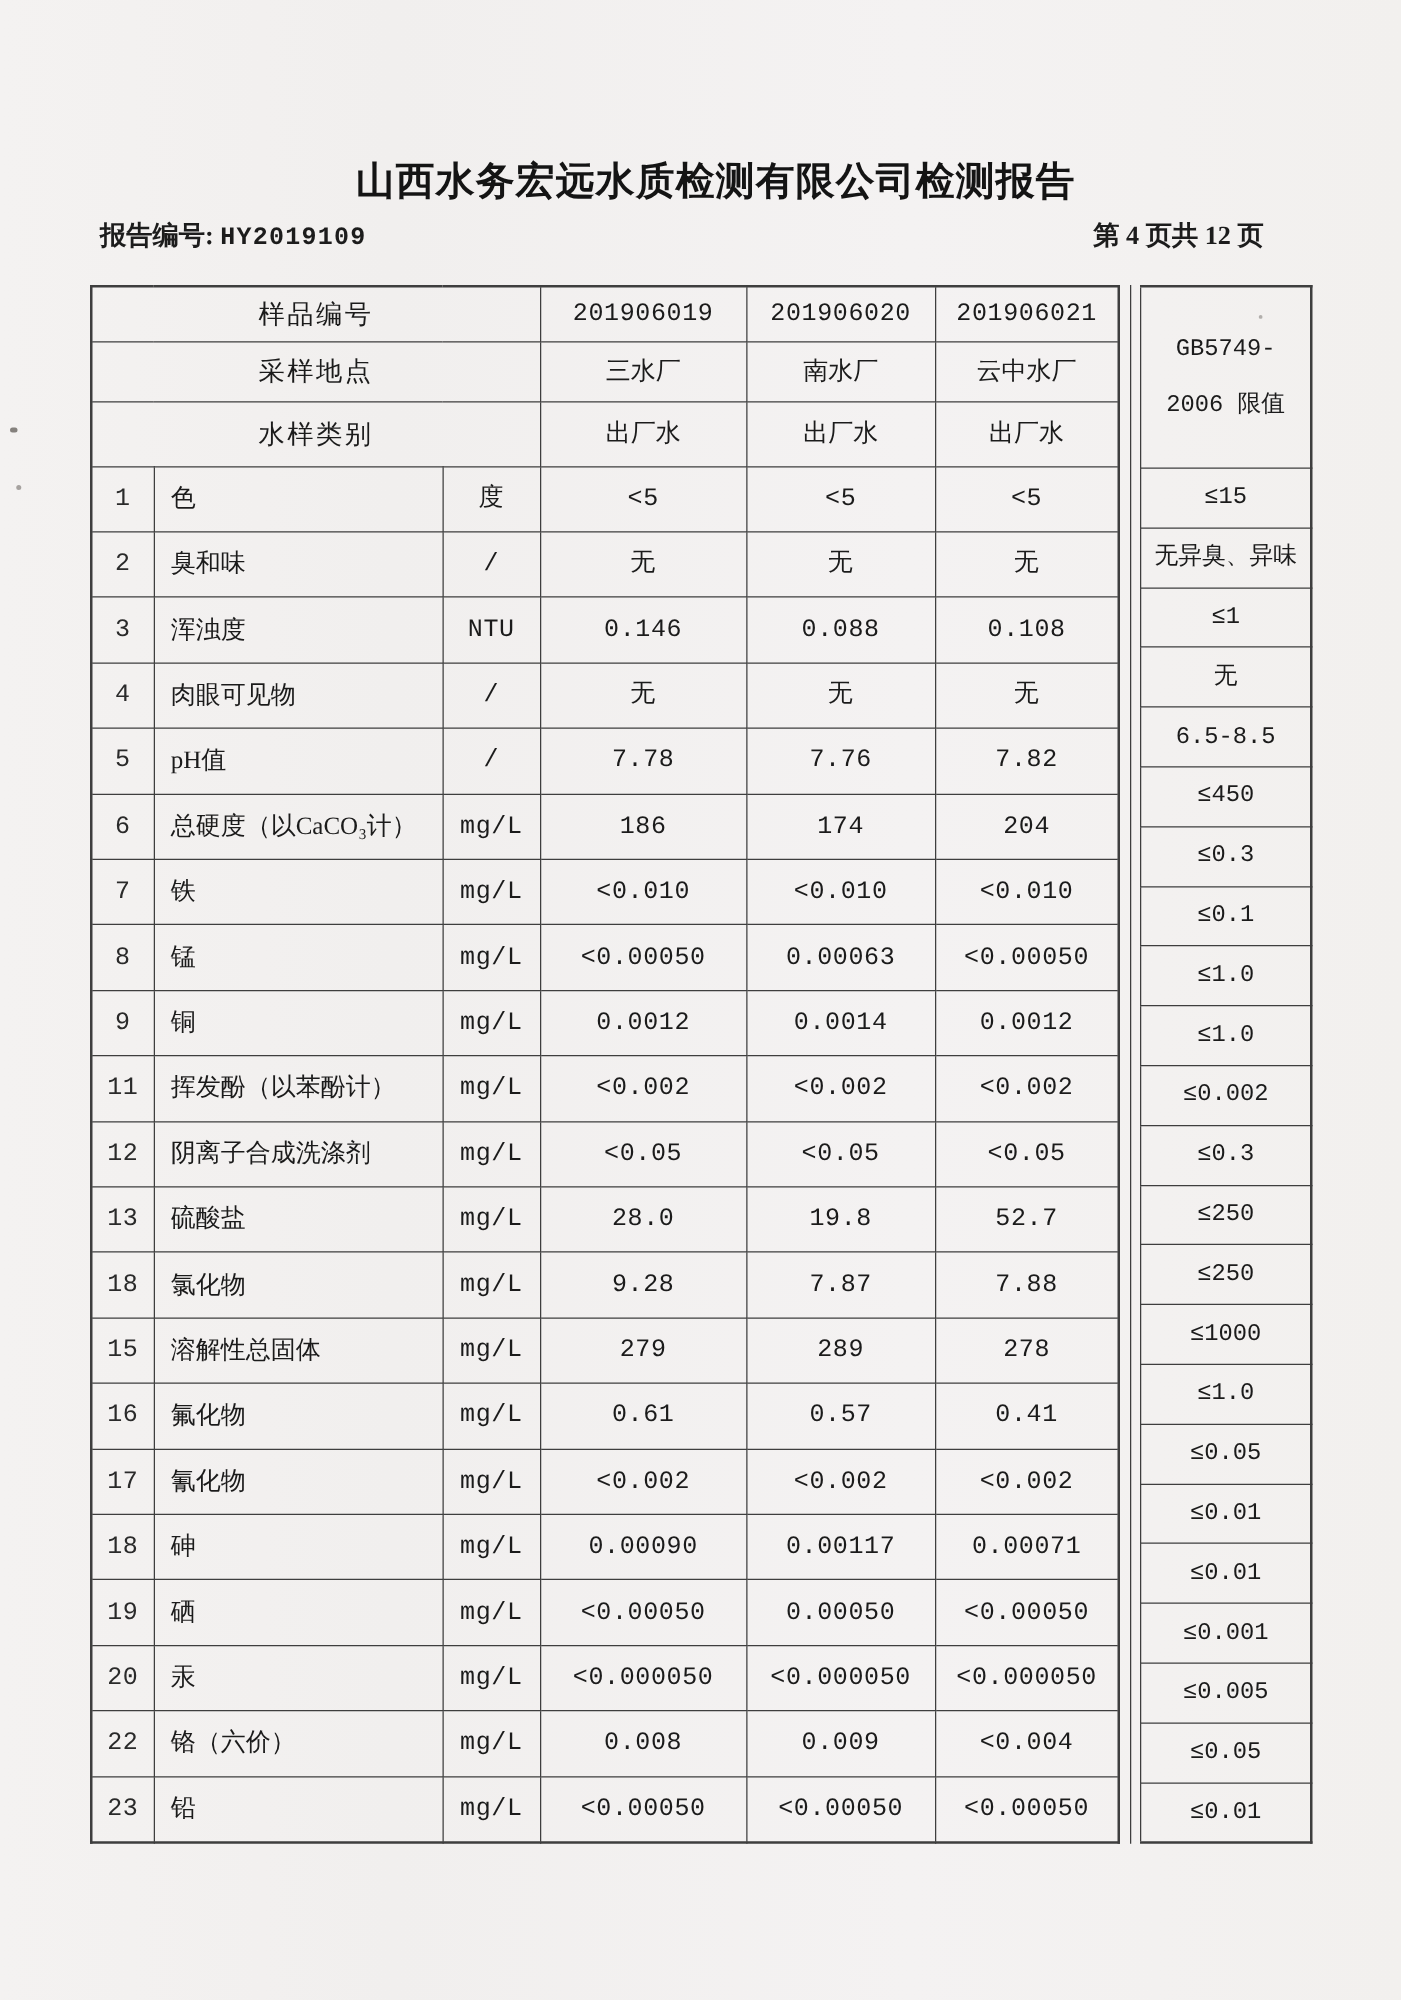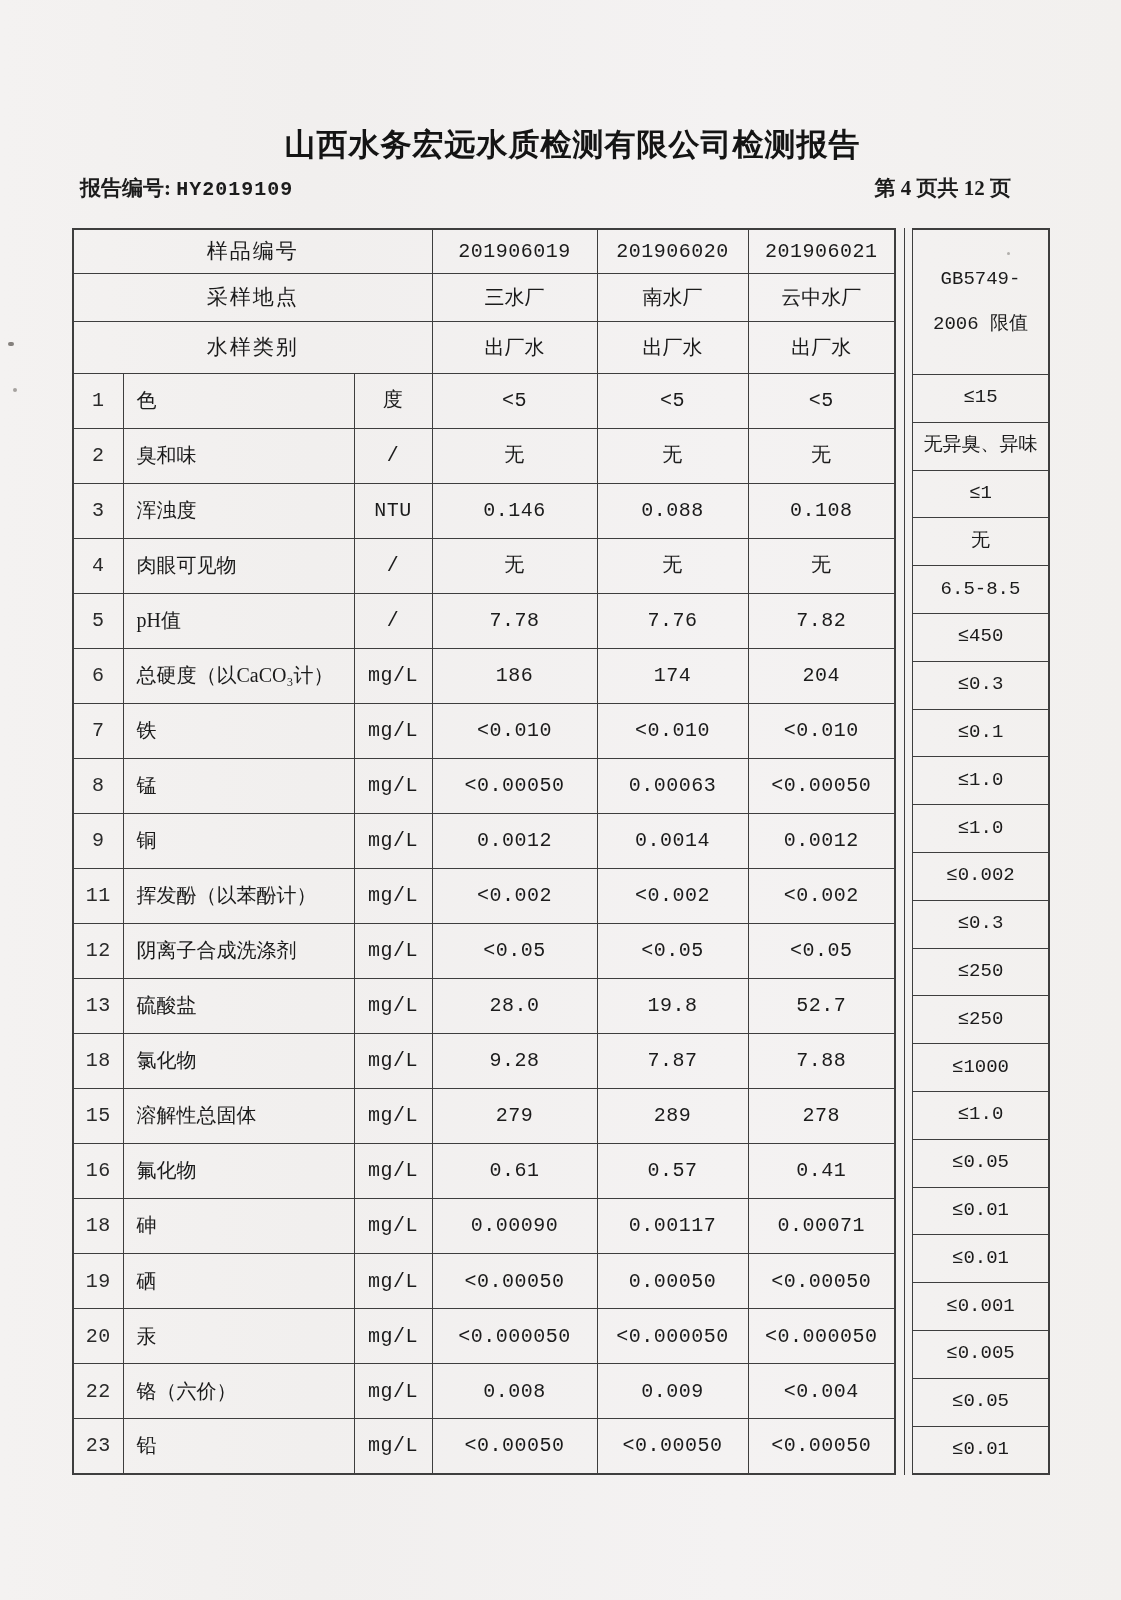--- a/index.html
+++ b/index.html
@@ -223,20 +223,28 @@
   </tr>
           <tr>
     <td class="rowno mono">16</td>
     <td class="param">氟化物</td>
     <td class="mono">mg/L</td>
     <td class="mono">0.61</td>
     <td class="mono">0.57</td>
     <td class="mono">0.41</td>
   </tr>
           <tr>
+    <td class="rowno mono">17</td>
+    <td class="param">氰化物</td>
+    <td class="mono">mg/L</td>
+    <td class="mono">&lt;0.002</td>
+    <td class="mono">&lt;0.002</td>
+    <td class="mono">&lt;0.002</td>
+  </tr>
+          <tr>
     <td class="rowno mono">18</td>
     <td class="param">砷</td>
     <td class="mono">mg/L</td>
     <td class="mono">0.00090</td>
     <td class="mono">0.00117</td>
     <td class="mono">0.00071</td>
   </tr>
           <tr>
     <td class="rowno mono">19</td>
     <td class="param">硒</td>

